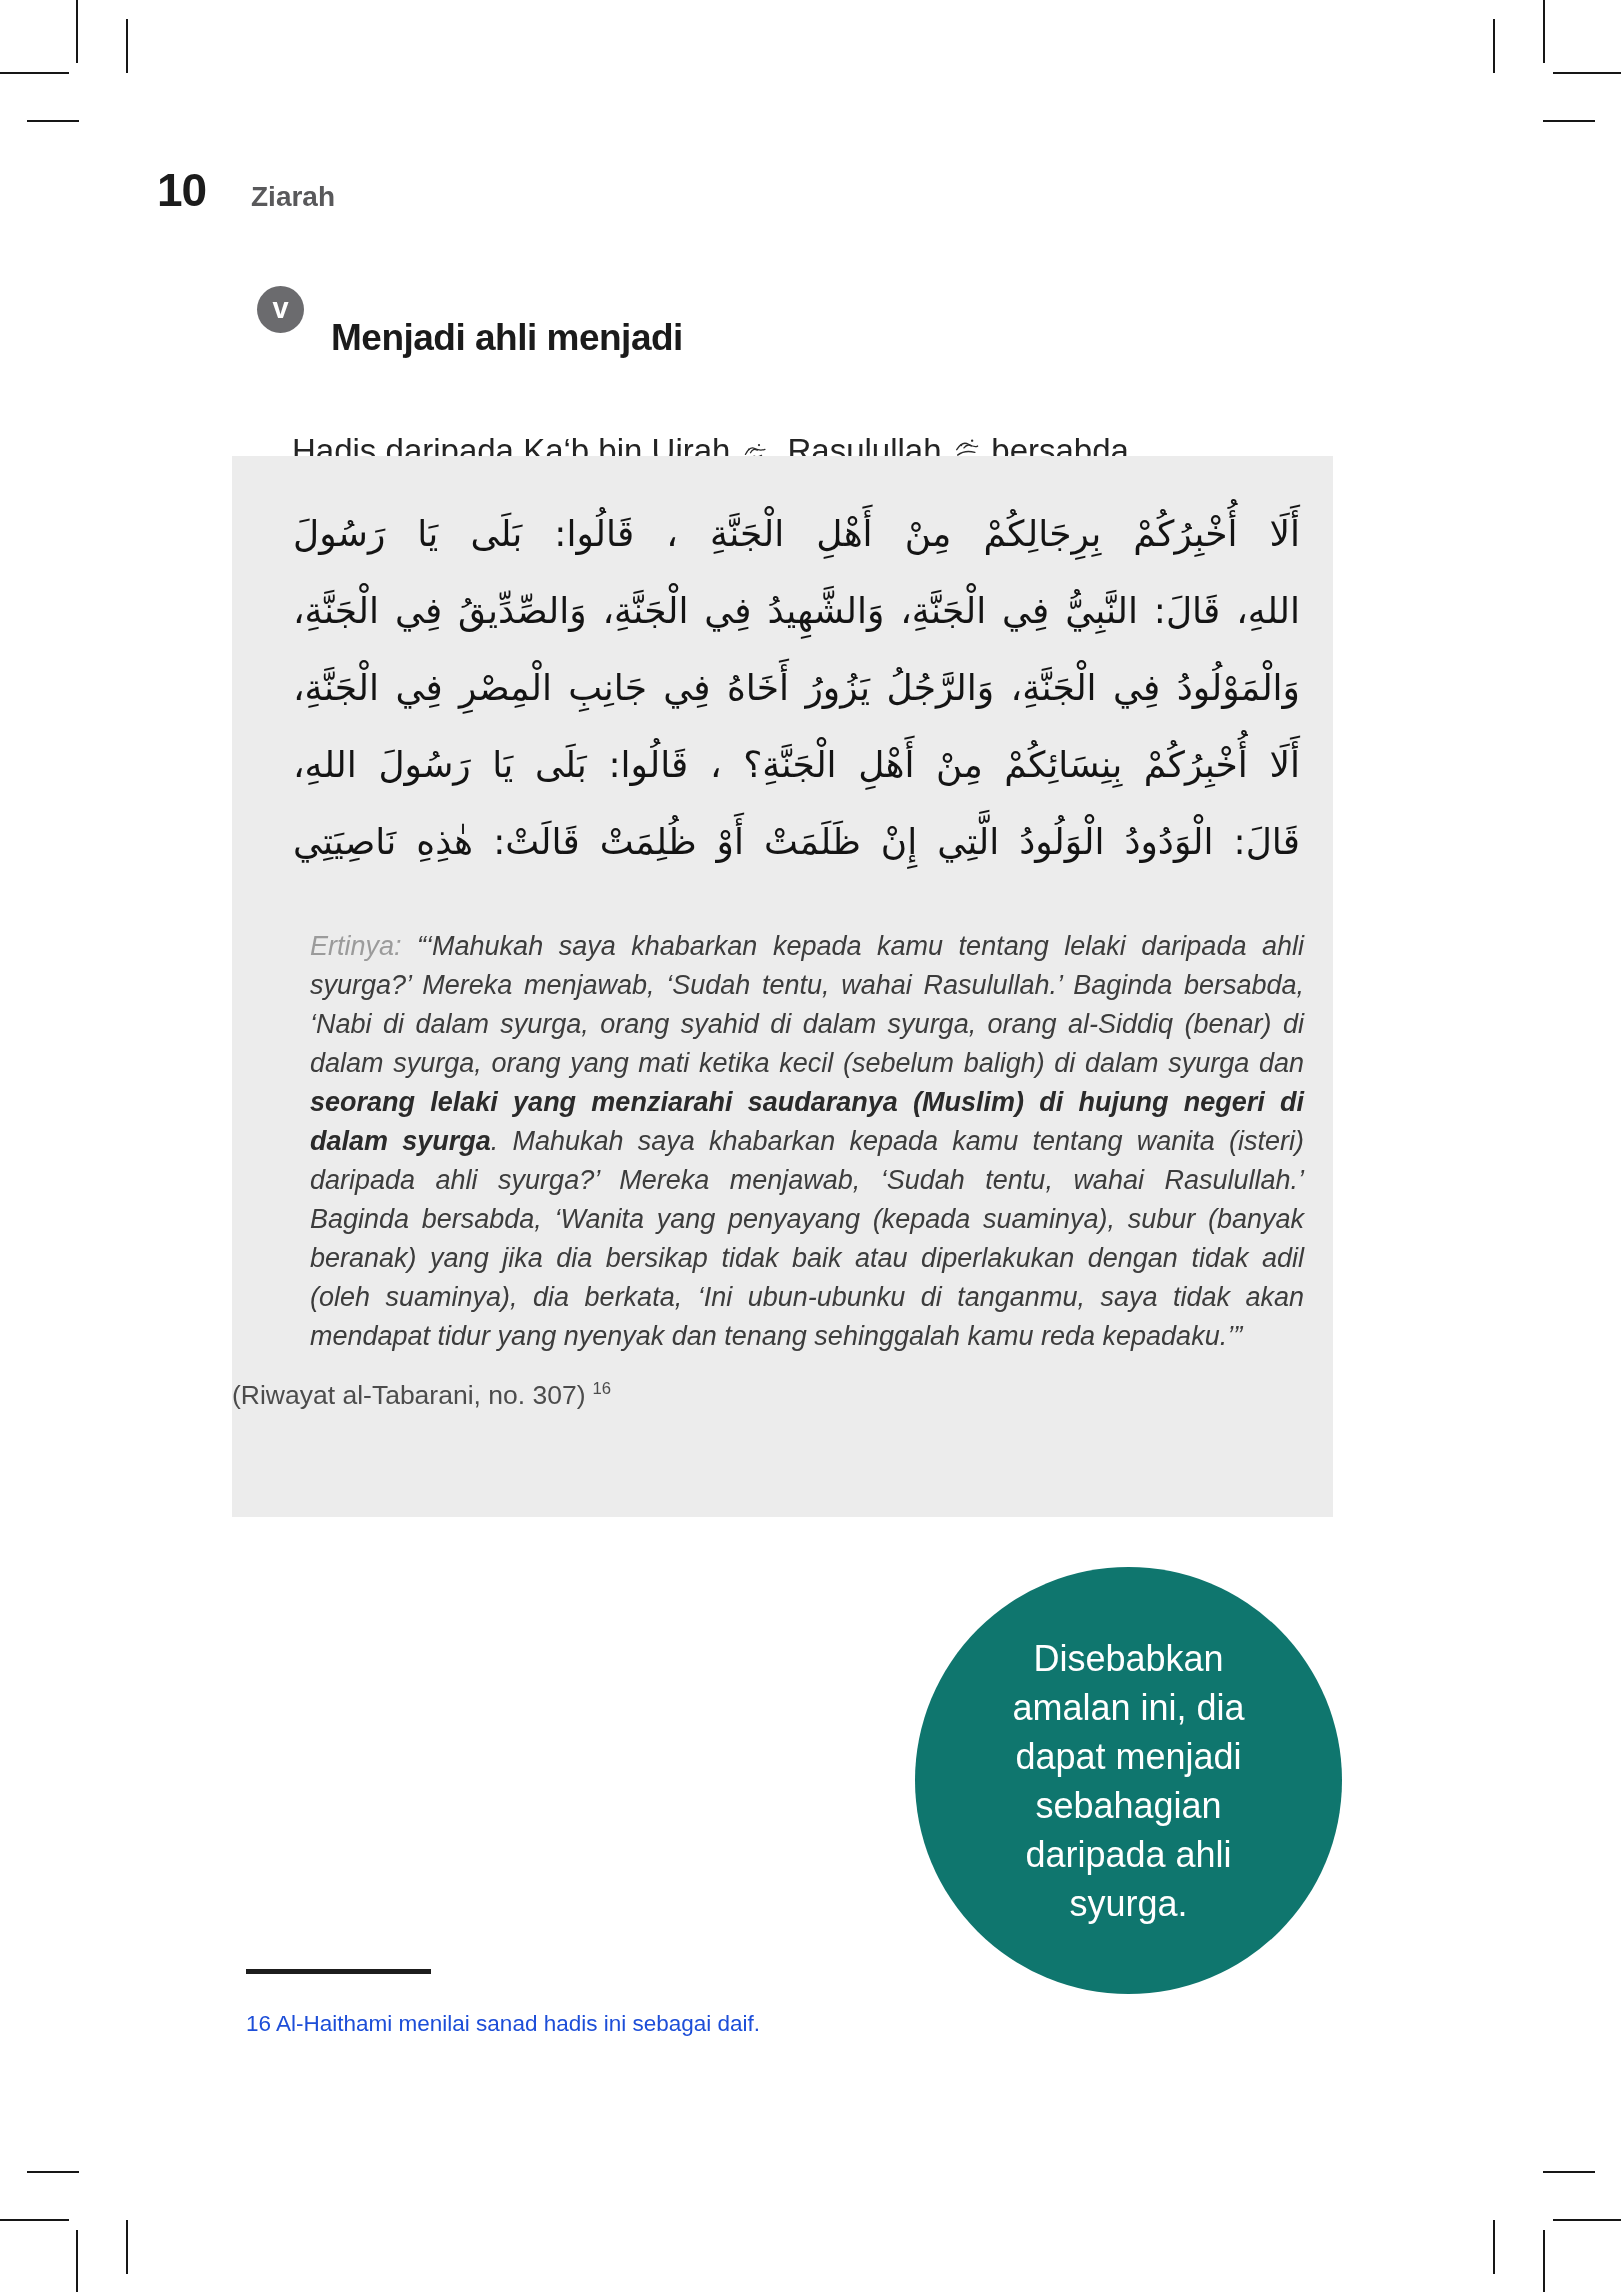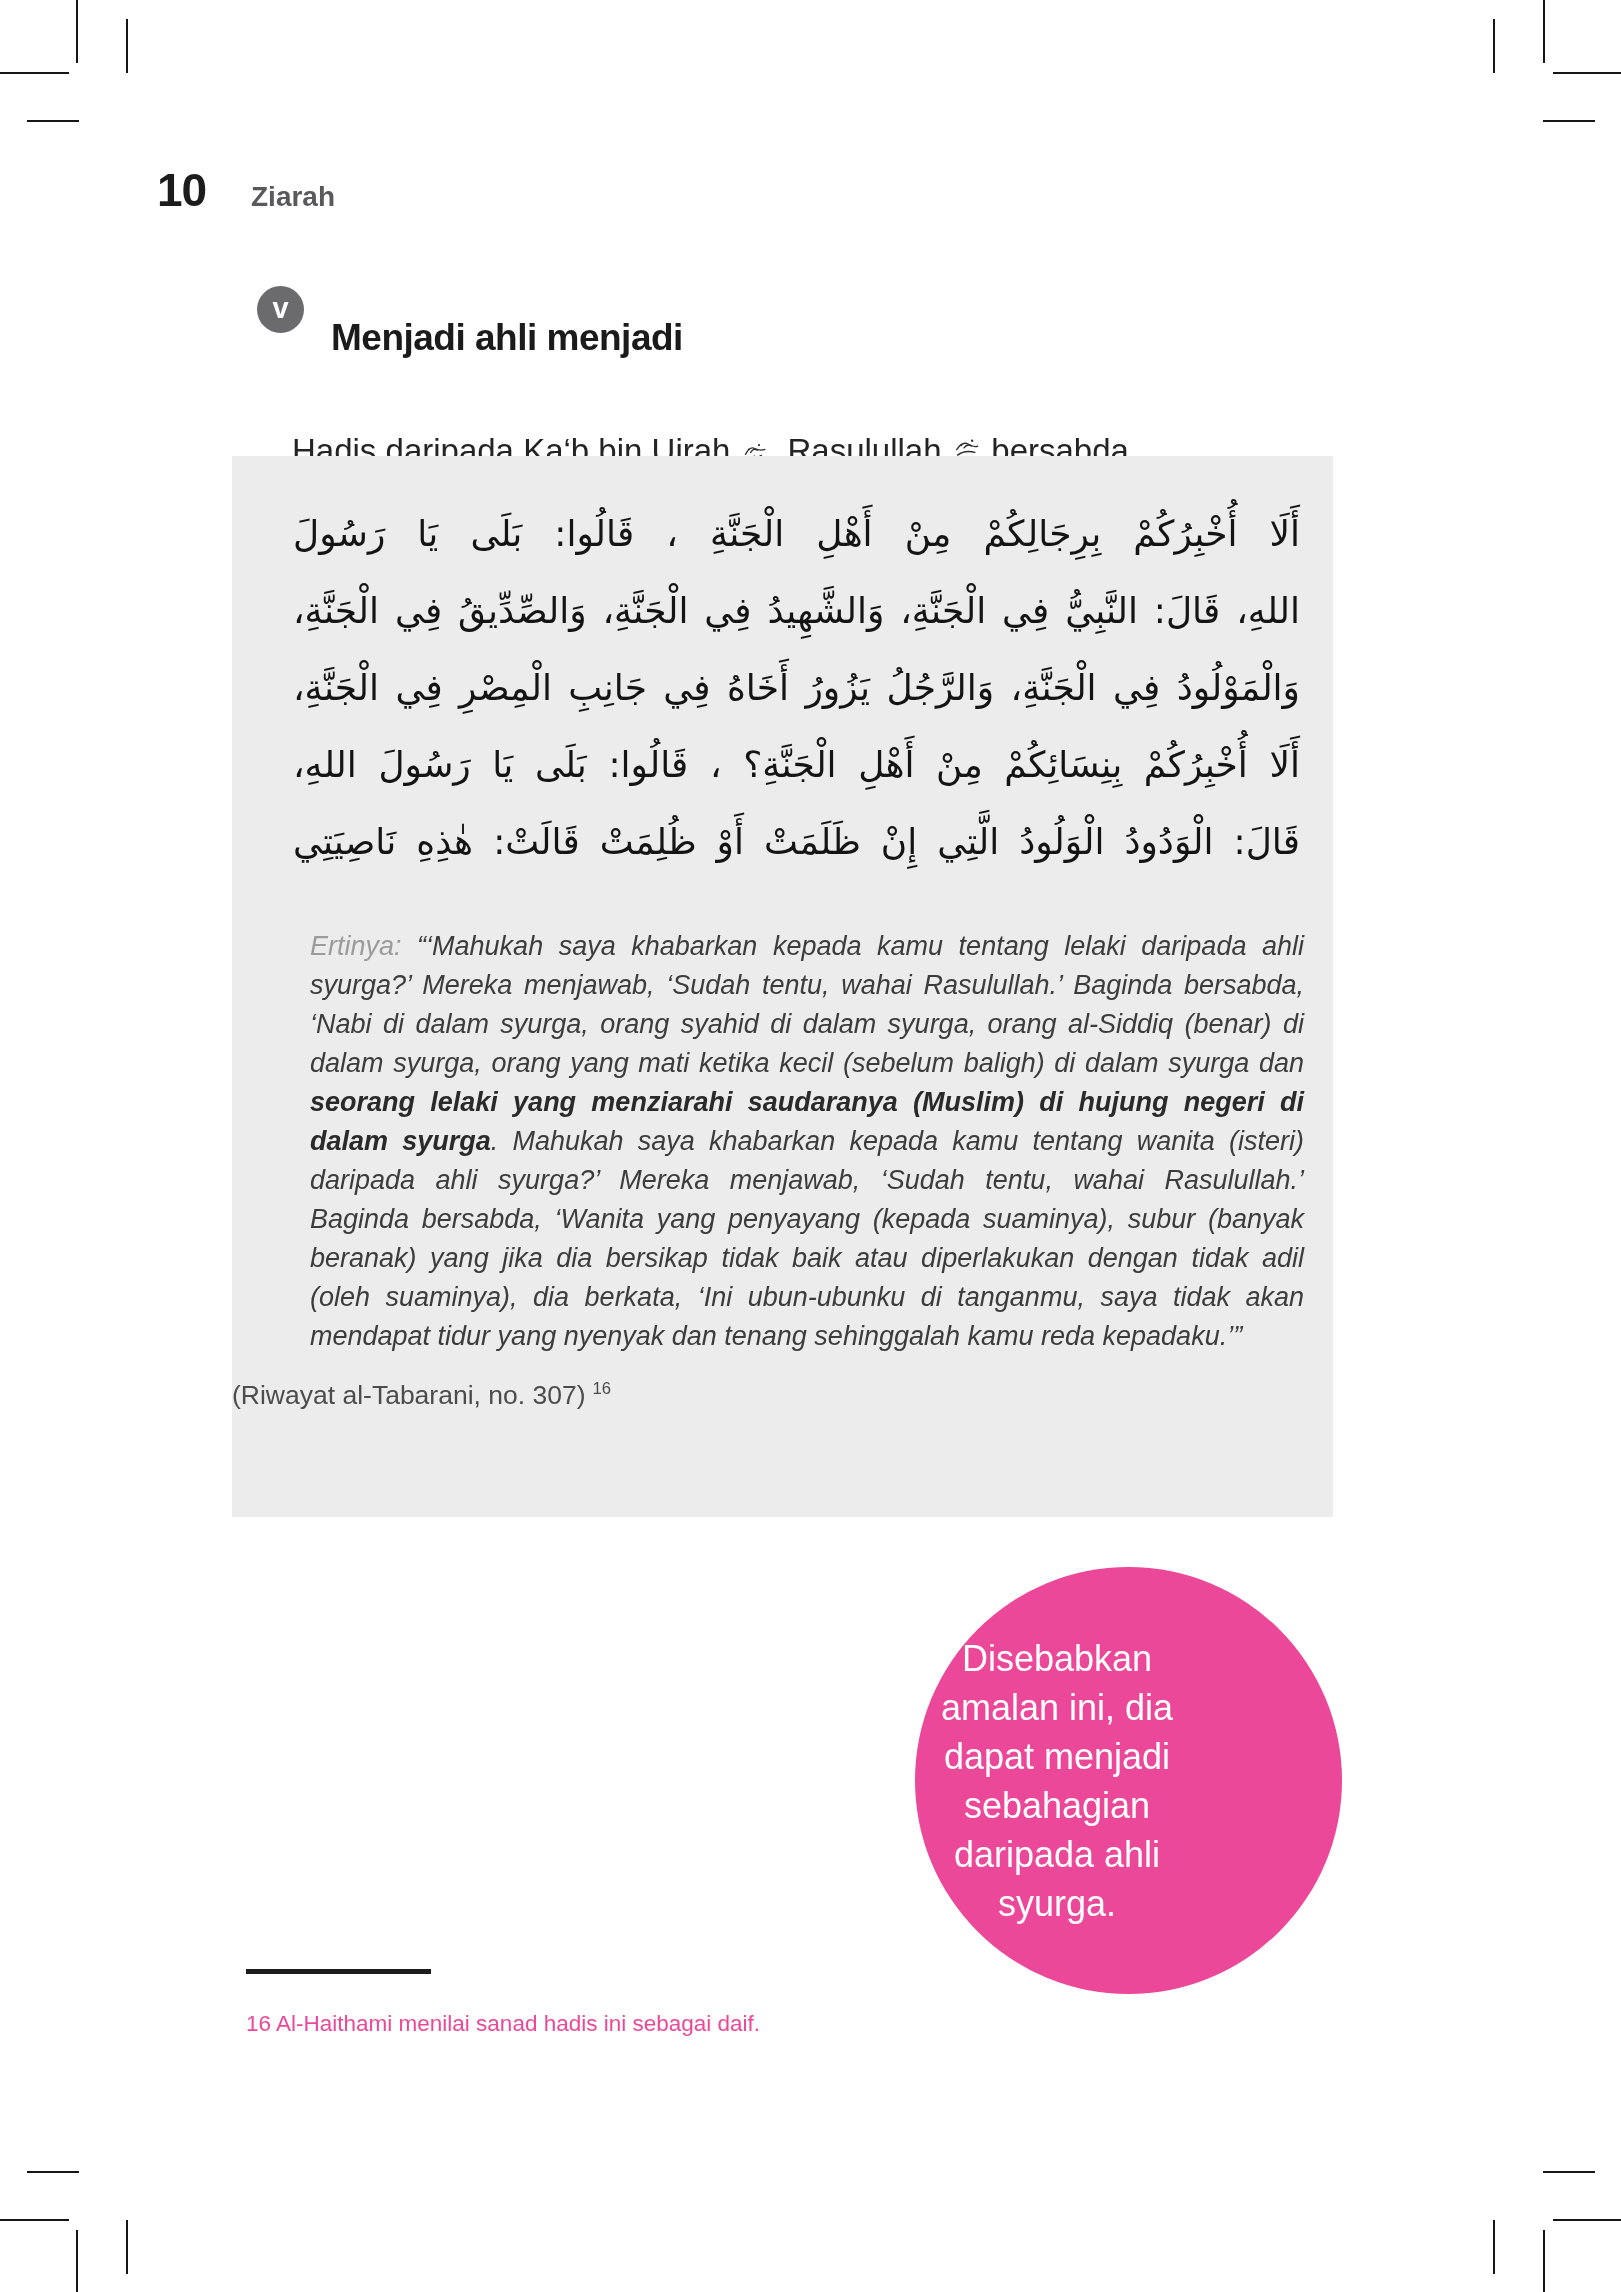--- a/index.html
+++ b/index.html
@@ -67,33 +67,33 @@
   
   .bodypara {
     position:absolute; left:243px; top:1619px; width:632px;
     font-size:32px; line-height:51px; color:#1e1e1e;
     text-align:justify; text-indent:41px;
   }
 
   
   .callout {
     position:absolute; left:915px; top:1567px; width:427px; height:427px;
-    border-radius:50%; background:#ec4899;
-    display:flex; align-items:center; 
+    border-radius:50%; background:#0f766e;
+    display:flex; align-items:center; justify-content:center;
   }
   .callout-text {
     width:284px; text-align:center; color:#ffffff;
     font-size:36px; line-height:49px; font-weight:400;
   }
 
   
   .footnote-rule { position:absolute; left:246px; top:1969px; width:185px; height:4.9px; background:#1d1d1d; }
   .footnote {
     position:absolute; left:246px; top:1986px; width:882px;
-    font-size:22.5px; color:#ec4899; line-height:29px;
+    font-size:22.5px; color:#1d4ed8; line-height:29px;
   }
 </style>
 </head>
 <body>
 
 <div class="page">
 
   <div class="crop" style="left:76px;top:0;width:2px;height:63px"></div>
   <div class="crop" style="left:126px;top:18.6px;width:2px;height:54px"></div>
   <div class="crop" style="left:0;top:72px;width:69px;height:2px"></div>

